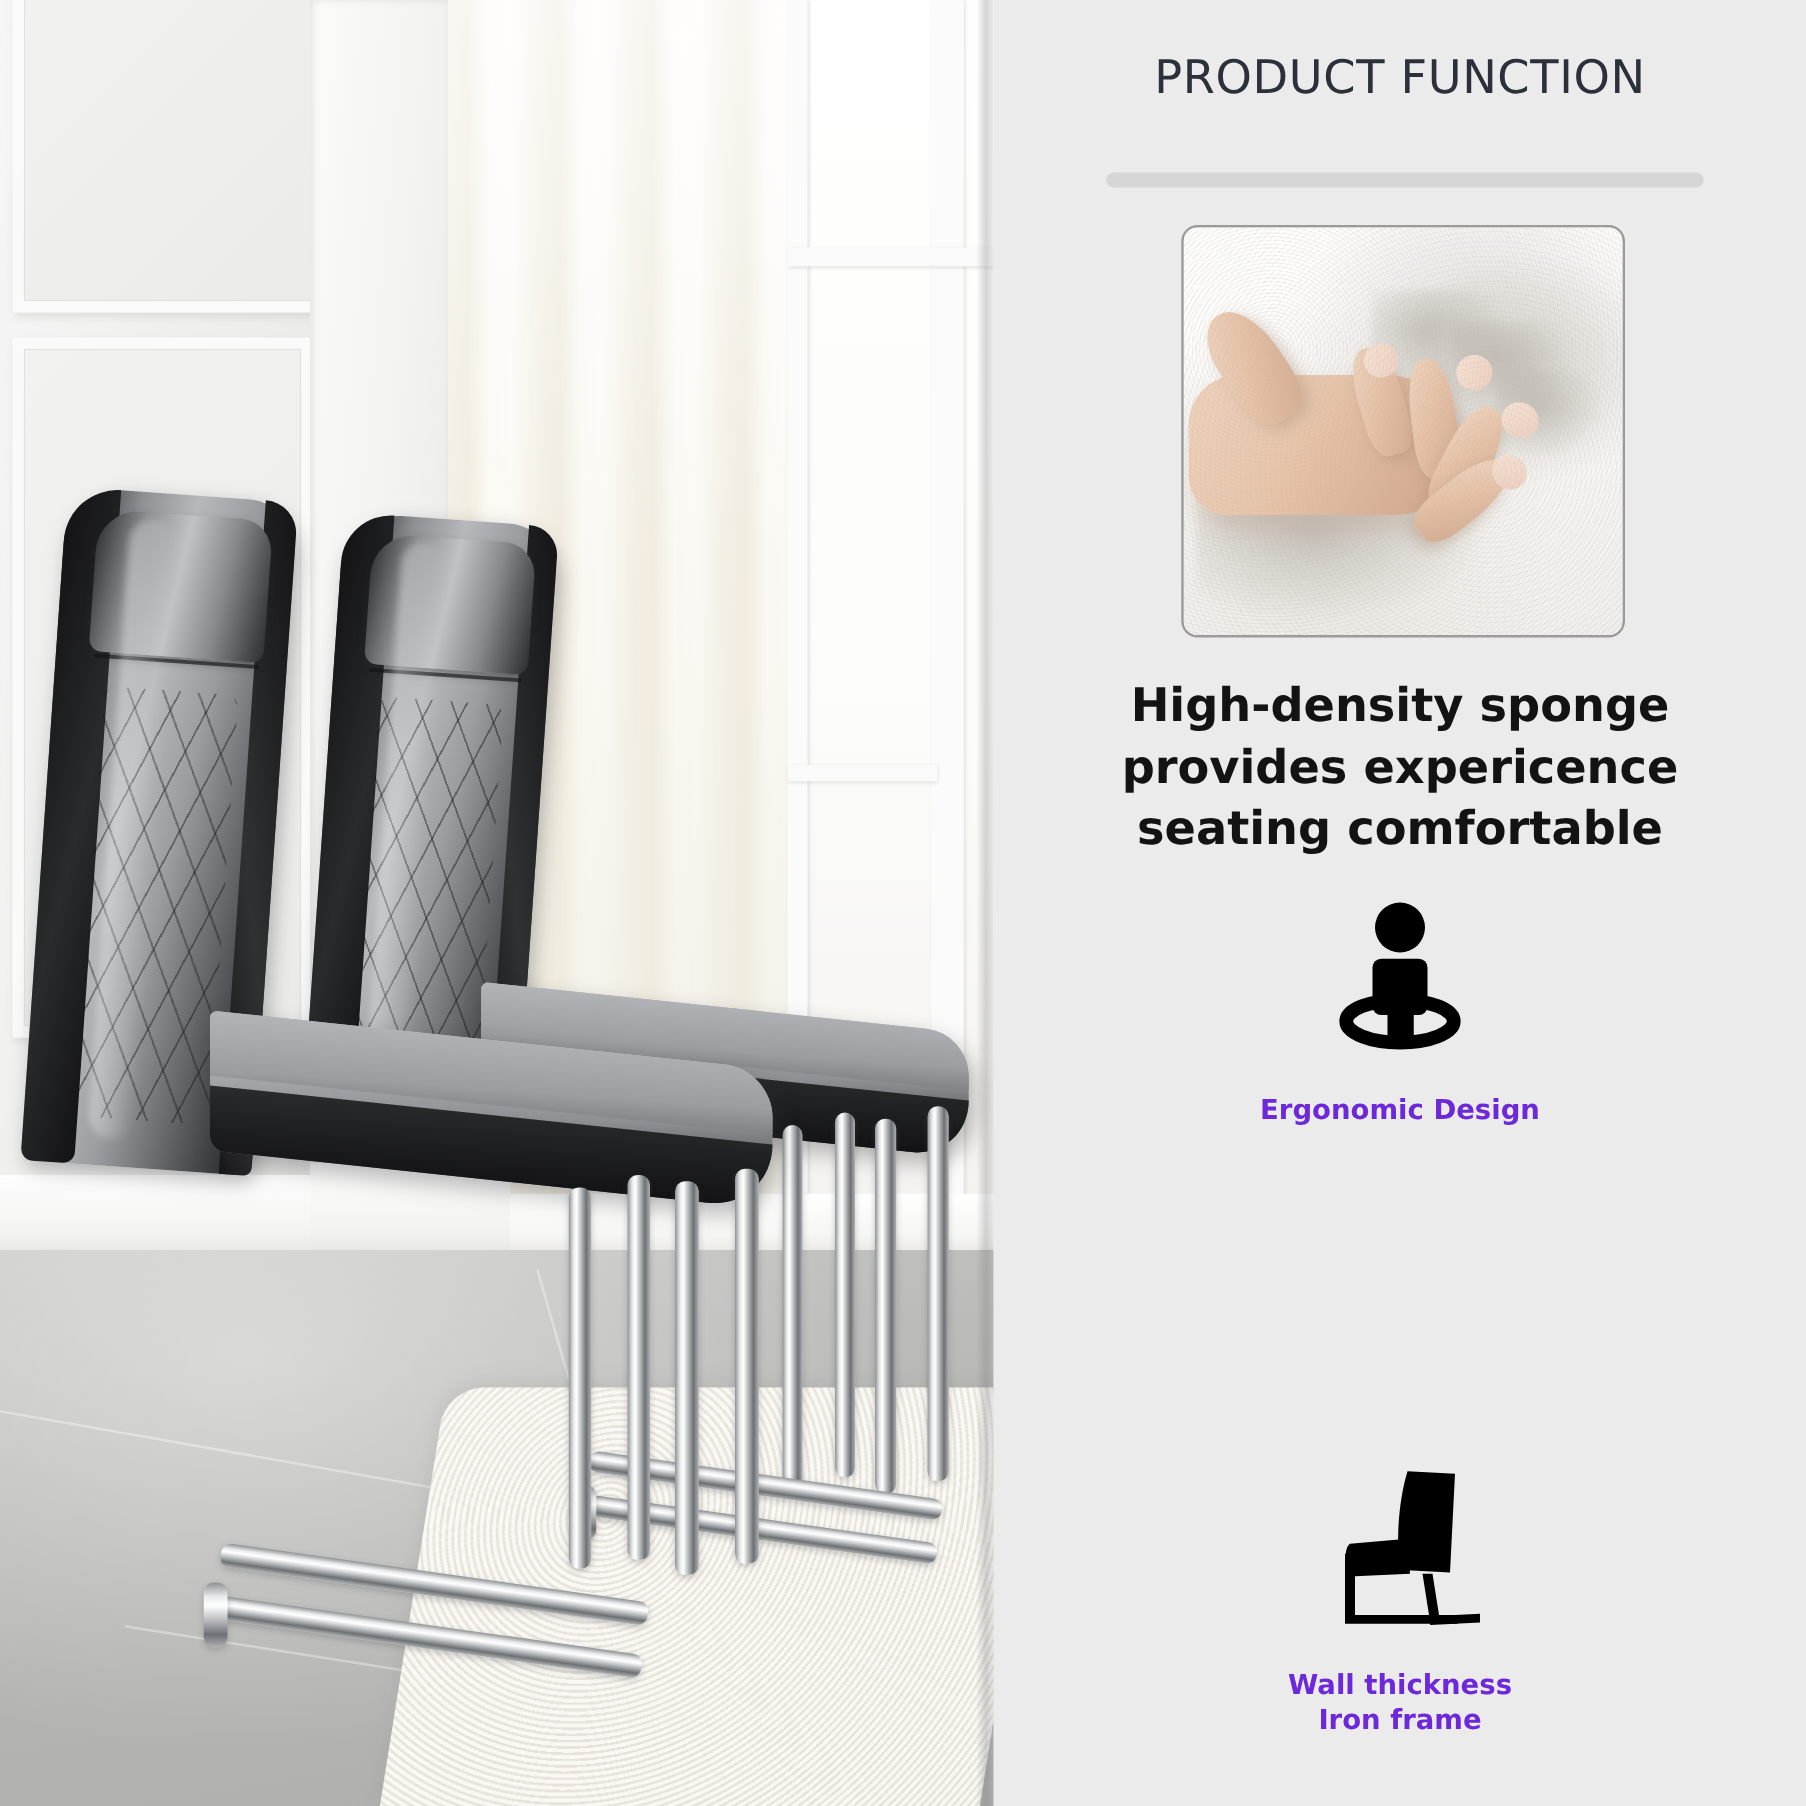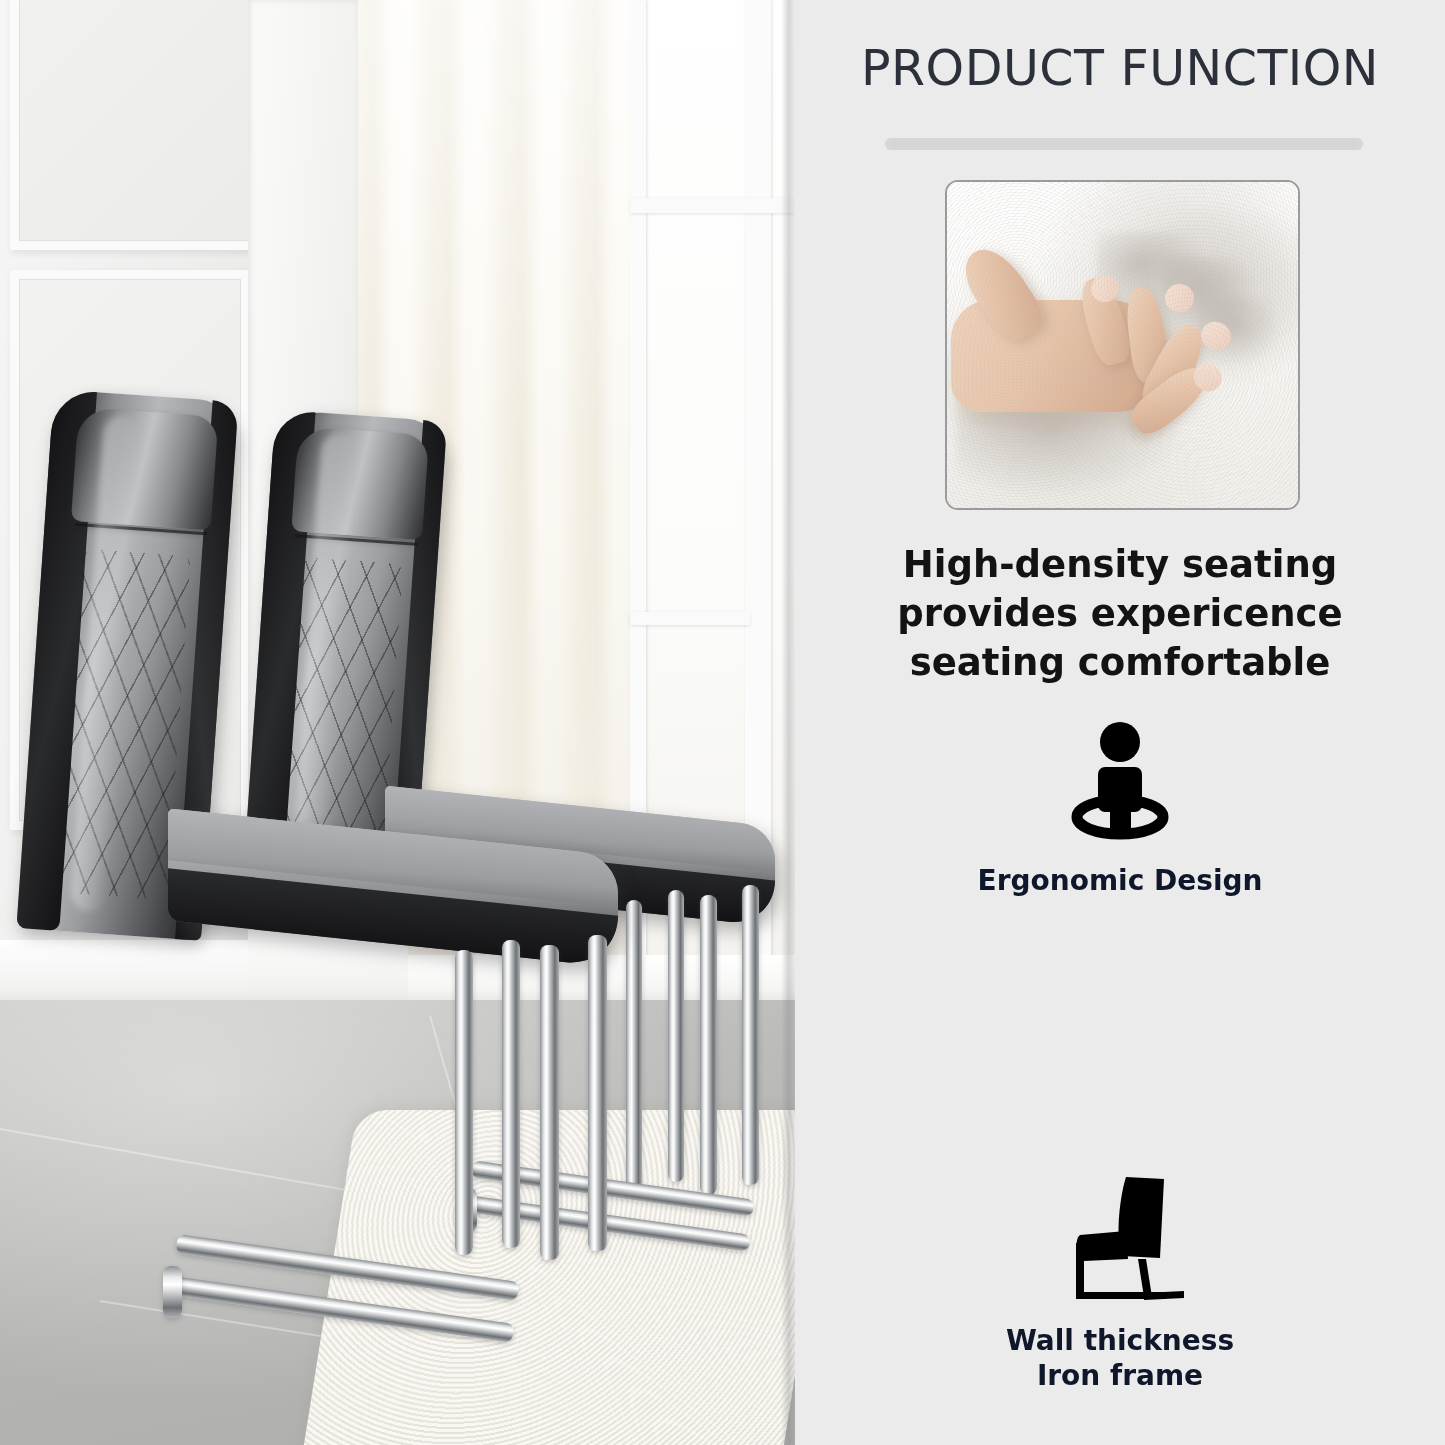--- a/index.html
+++ b/index.html
@@ -188,21 +188,21 @@
   .info-pane {
     position: relative;
     width: 650px; height: 1445px;
     background: #ebebeb;
     flex: none;
   }
 
   .title {
     position: absolute; left: 0; top: 40px; width: 650px;
     text-align: center;
-    font-size: 49px;
+    font-size: 37px;
     letter-spacing: .5px;
     font-weight: 400;
     color: #2b303a;
     font-family: "DejaVu Sans", sans-serif;
   }
   .title-rule {
     position: absolute; left: 90px; top: 138px;
     width: 478px; height: 12px;
     background: #d6d6d6;
     border-radius: 6px;
@@ -263,25 +263,25 @@
     color: #131313;
     font-family: "DejaVu Sans", sans-serif;
   }
 
   .feature { position: absolute; left: 0; width: 650px; text-align: center; }
   .feature .icon-wrap {
     display: flex; justify-content: center; align-items: flex-end;
     height: 130px;
   }
   .feature .flabel {
-    margin-top: 18px;
-    font-size: 28px;
+    margin-top: 30px;
+    font-size: 22px;
     line-height: 1.26;
     font-weight: bold;
-    color: #0f172a;
+    color: #6d28d9;
     font-family: "DejaVu Sans", sans-serif;
   }
   .f-ergo { top: 715px; }
   .f-wear { top: 965px; }
   .f-frame { top: 1175px; }
 </style>
 </head>
 <body>
 
 <div class="page">
@@ -384,21 +384,21 @@
         <div class="finger" style="left:208px; top:140px; width:38px; height:92px; border-radius:40% 48% 34% 34%/44% 52% 30% 30%; transform:rotate(28deg);"></div>
         <div class="nail" style="left:254px; top:140px; width:30px; height:28px; transform:rotate(26deg);"></div>
         <div class="finger" style="left:205px; top:175px; width:36px; height:86px; border-radius:40% 48% 34% 34%/44% 52% 30% 30%; transform:rotate(52deg);"></div>
         <div class="nail" style="left:246px; top:182px; width:29px; height:27px; transform:rotate(48deg);"></div>
         <div class="finger" style="left:30px; top:62px; width:50px; height:98px; border-radius:46% 48% 30% 30%/40% 50% 34% 34%; transform:rotate(-34deg);"></div>
       </div>
       <div class="foam-grain"></div>
     </div>
 
     <div class="caption">
-      <div>High-density seating</div>
+      <div>High-density sponge</div>
       <div>provides expericence</div>
       <div>seating comfortable</div>
     </div>
 
     <div class="feature f-ergo">
       <div class="icon-wrap">
         <svg width="128" height="128" viewBox="0 0 128 128">
           <ellipse cx="64" cy="100" rx="43" ry="17" fill="none" stroke="#000" stroke-width="11"></ellipse>
           <circle cx="64" cy="25" r="20" fill="#000"></circle>
           <rect x="42" y="50" width="44" height="45" rx="7" fill="#000"></rect>

